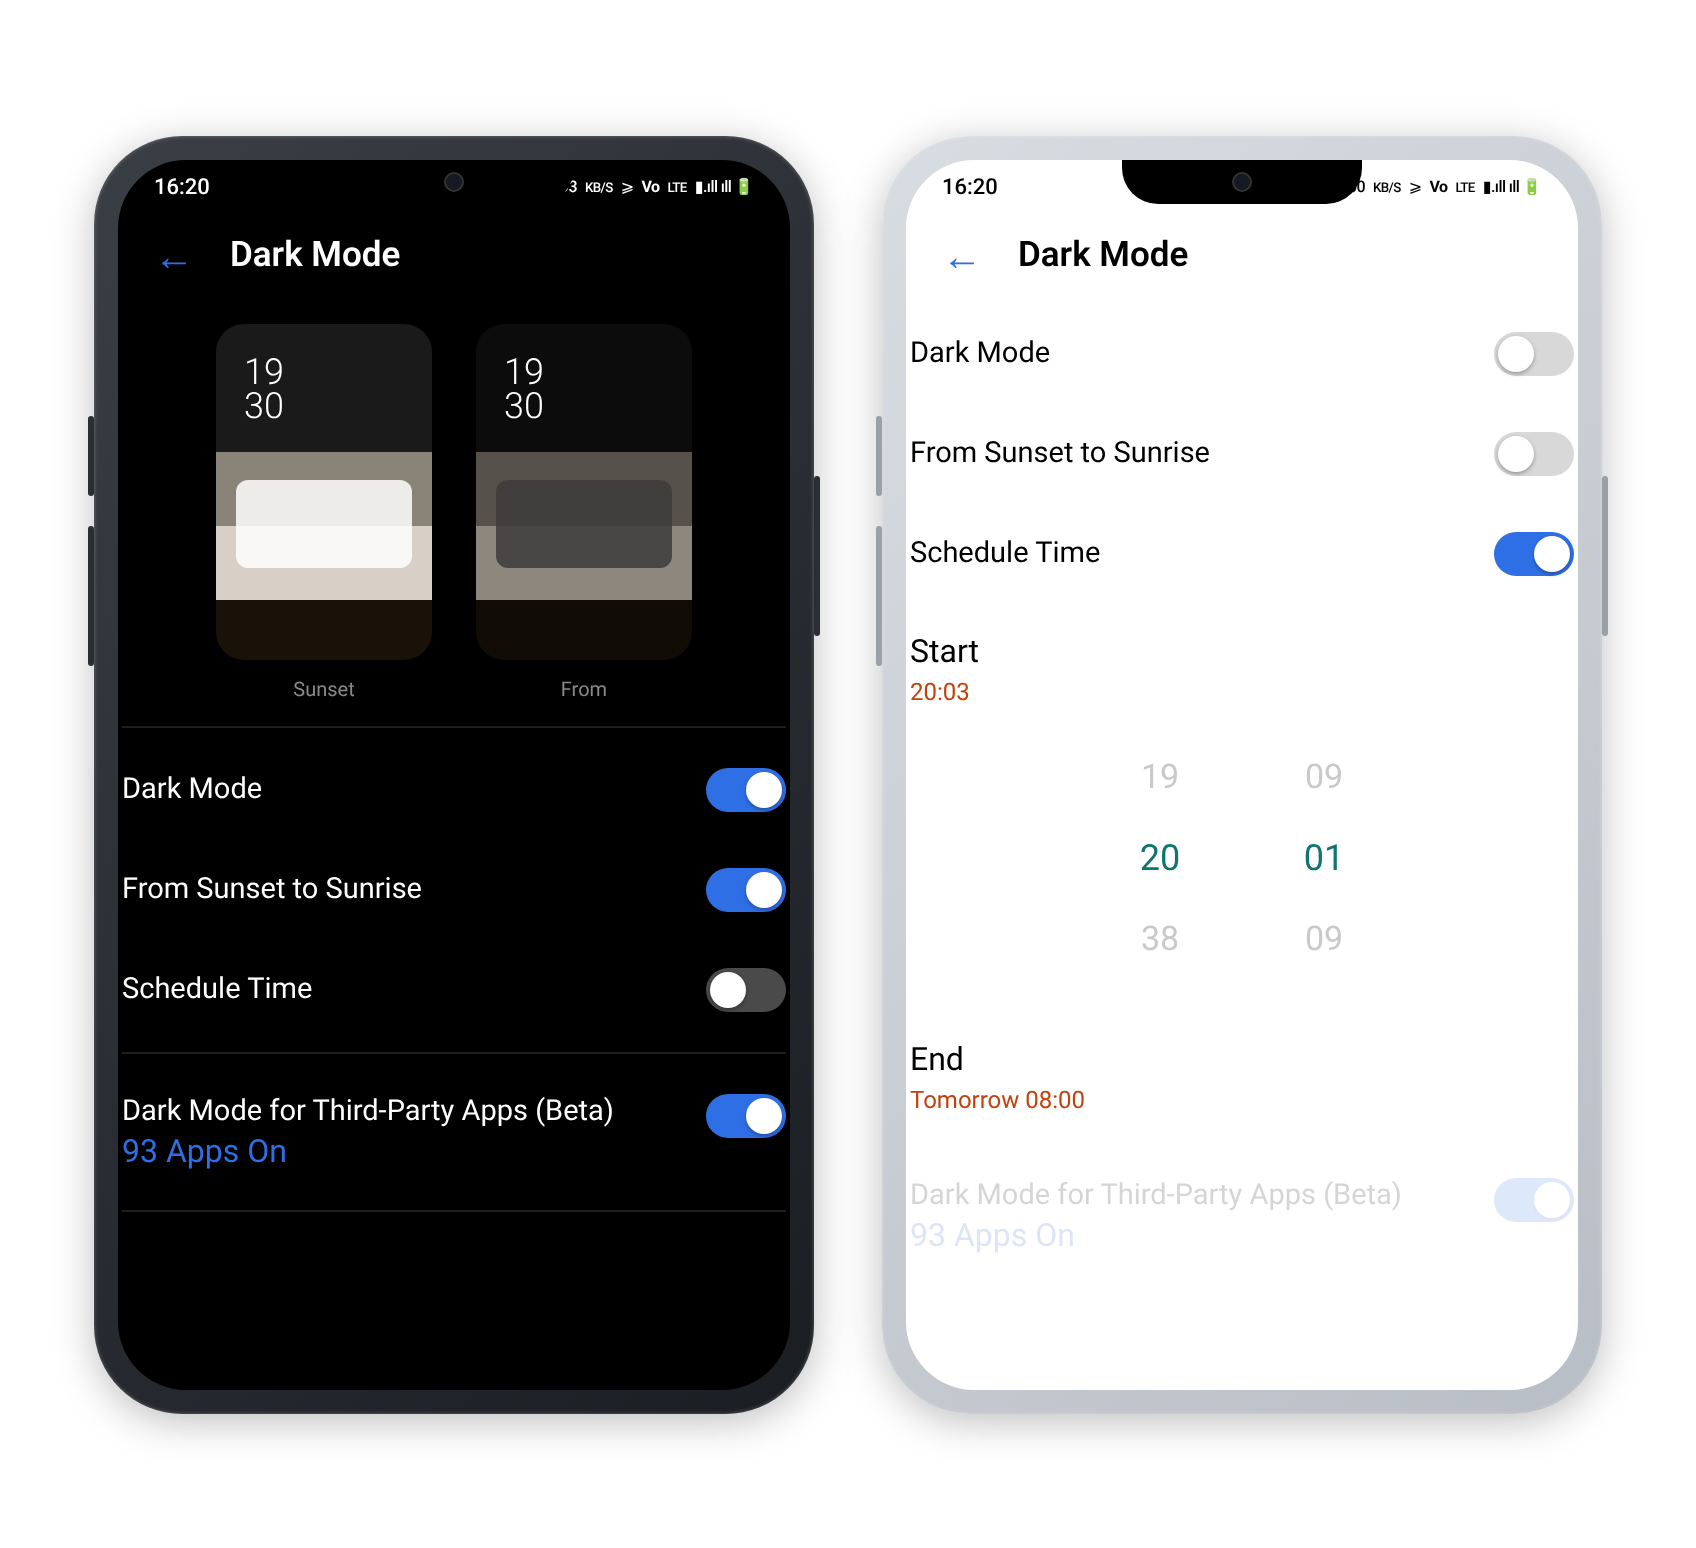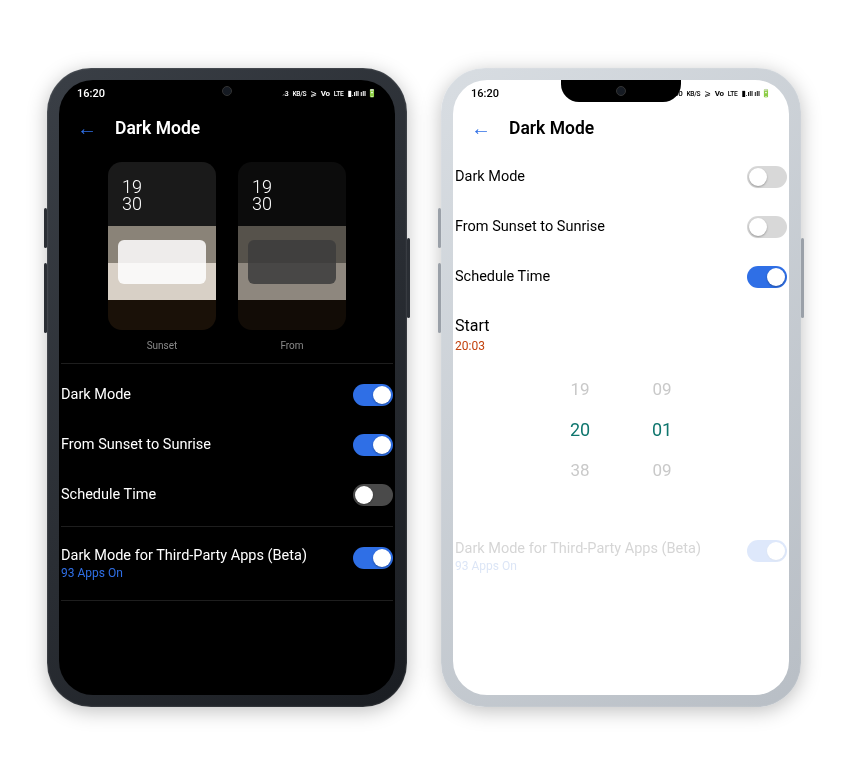--- a/index.html
+++ b/index.html
@@ -51,21 +51,21 @@
   }
   .appbar .title{font-size:17.5px;font-weight:600}
   .back-arrow{color:#2f6fe6;font-size:20px;line-height:1}
 
   .content{padding:0 2px 10px;}
   .row{
     display:flex; justify-content:space-between; align-items:center;
     padding:14px 0;
   }
   .row .lbl{font-size:14.5px}
-  .sub{font-size:12px;color:#2f6fe6;margin-top:2px}
+  .sub{font-size:16px;color:#2f6fe6;margin-top:2px}
 
   .divider{height:1px;margin:6px 0}
   .dark .divider{background:#1e1e1e}
 
   
   .toggle{width:40px;height:22px;border-radius:11px;position:relative;flex-shrink:0}
   .toggle .knob{position:absolute;top:2px;width:18px;height:18px;border-radius:50%;background:#fff;box-shadow:0 1px 2px rgba(0,0,0,.3)}
   .toggle.on{background:#2f6fe6}.toggle.on .knob{right:2px}
   .toggle.off .knob{left:2px}
   .dark .toggle.off{background:#4a4a4a}
@@ -218,20 +218,24 @@
           <span class="sel">20</span>
           <span>38</span>
         </div>
         <div class="col">
           <span>09</span>
           <span class="sel">01</span>
           <span>09</span>
         </div>
       </div>
 
+      <div>
+        <div class="section-lbl">End</div>
+        <div class="section-val">Tomorrow 08:00</div>
+      </div>
 
       <div class="row disabled" style="align-items:flex-start;margin-top:18px">
         <div>
           <div class="lbl" style="color:#888">Dark Mode for Third-Party Apps (Beta)</div>
           <div class="sub" style="color:#9bb6e6">93 Apps On</div>
         </div>
         <span class="toggle on faded">
             <span class="knob"></span>
           </span>
       </div>

